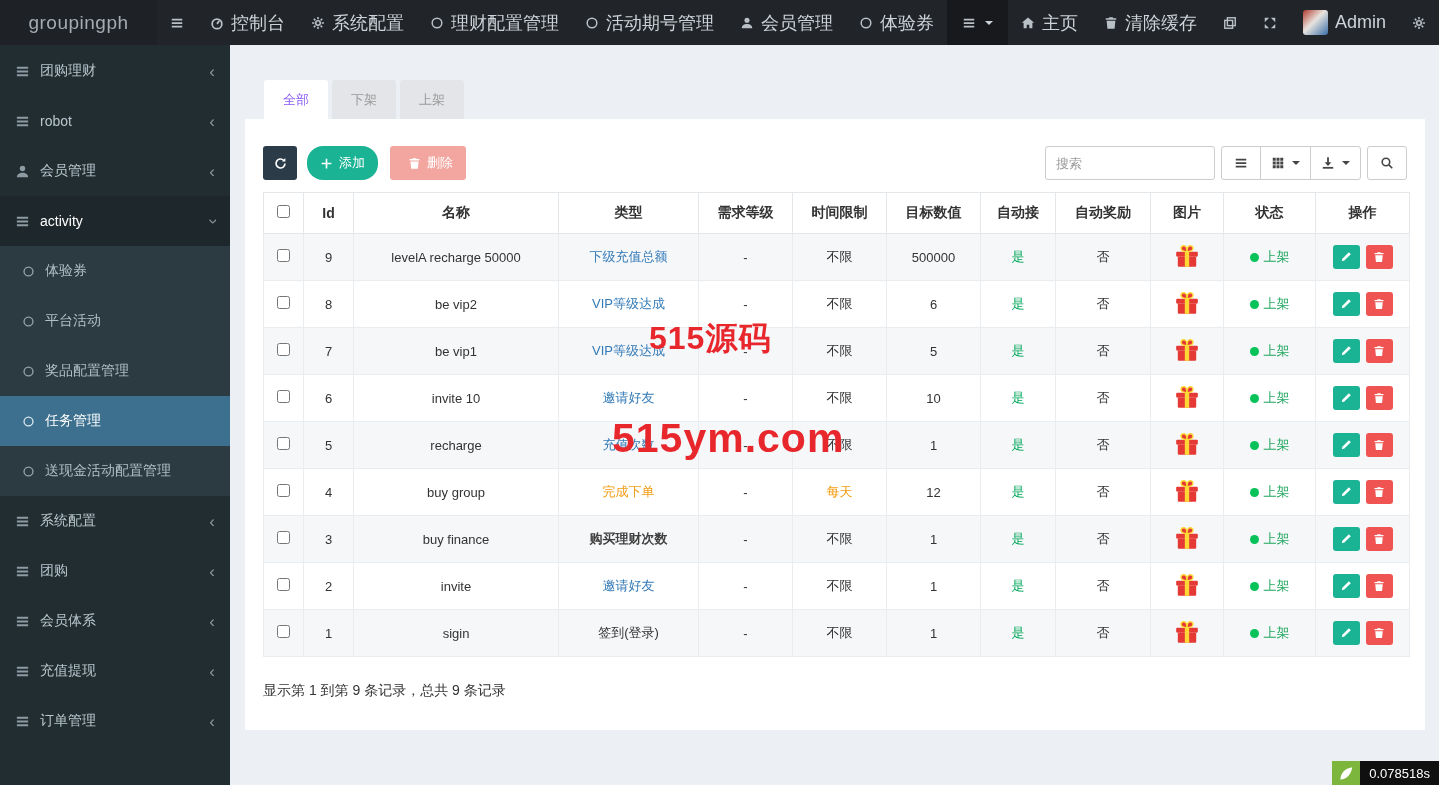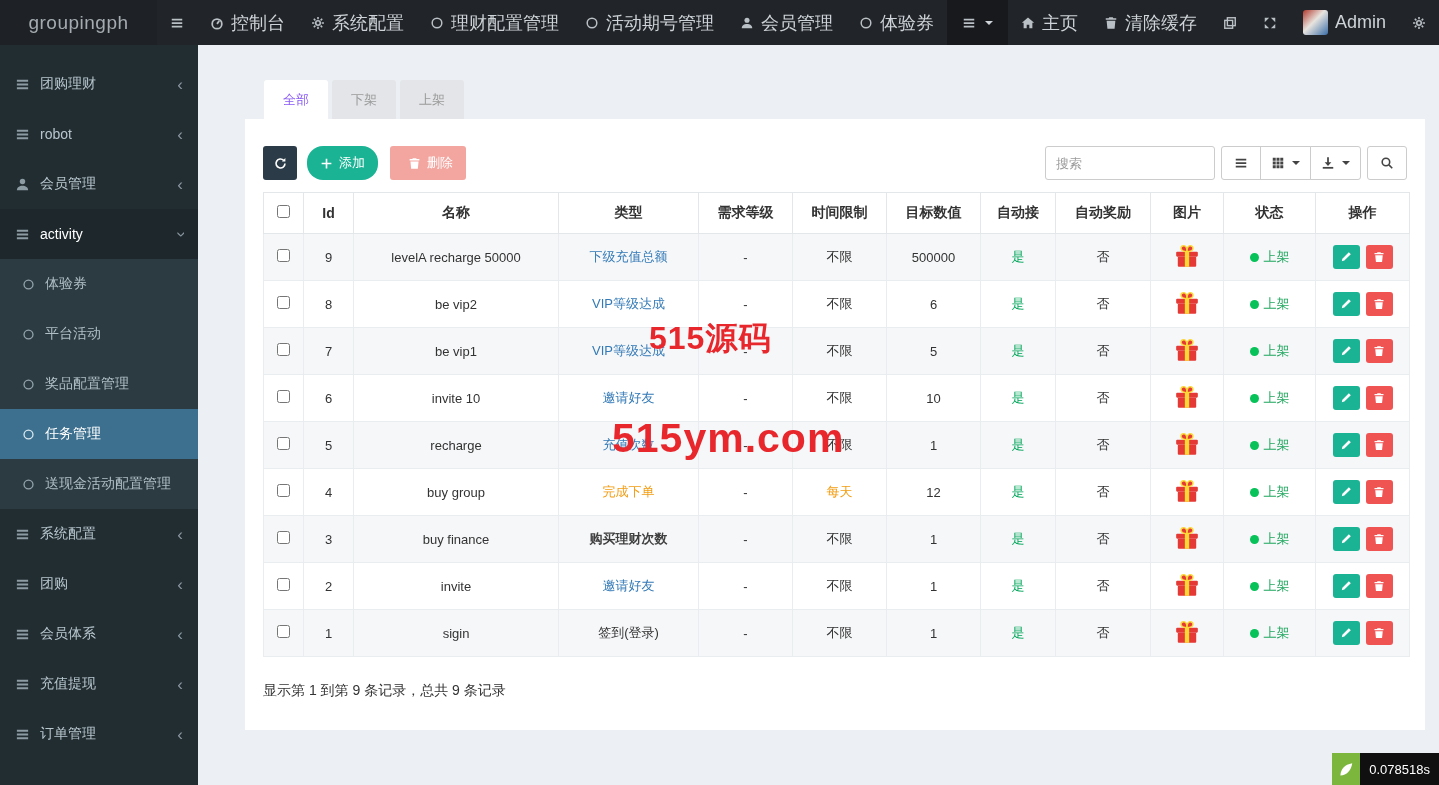--- a/index.html
+++ b/index.html
@@ -12,21 +12,21 @@
   .brand { width:230px; height:45px; background:#1e2226; color:#a4abb1; font-size:19px; display:flex; align-items:center; justify-content:center; letter-spacing:.5px; cursor:pointer; }
   .navbar { flex:1; display:flex; align-items:stretch; }
   .nav-item { display:flex; align-items:center; gap:7px; padding:0 13px; color:#cdd3d8; font-size:18px; cursor:pointer; white-space:nowrap; }
   .nav-item .ic { width:14px; height:14px; color:#b9c0c6; }
   .nav-item.dropdown { background:#17191c; padding:0 15px; }
   .caret { display:inline-block; width:0; height:0; border-left:4px solid transparent; border-right:4px solid transparent; border-top:4px solid currentColor; margin-left:2px; }
   .push-right { margin-left:auto; }
   .avatar { width:25px; height:25px; border-radius:3px; background:linear-gradient(135deg,#b23a2e 0%,#e8e4df 45%,#3a6ea8 100%); }
 
   
-  .sidebar { position:fixed; top:45px; left:0; width:198px; bottom:0; background:#222d32; padding-top:14px; z-index:20; }
+  .sidebar { position:fixed; top:32px; left:0; width:230px; bottom:0; background:#222d32; padding-top:14px; z-index:20; }
   .side-item { height:50px; display:flex; align-items:center; gap:10px; padding:0 15px; color:#b8c7ce; font-size:14px; cursor:pointer; }
   .side-item .ic { width:15px; height:15px; color:#8d9ba3; flex:none; }
   .side-item .chev { margin-left:auto; color:#8a97a0; font-size:17px; line-height:1; }
   .chev.down { transform:rotate(-90deg); }
   .side-item.open { background:#1e282c; color:#ffffff; }
   .submenu { background:#2c3b41; }
   .sub-item { height:50px; display:flex; align-items:center; gap:10px; padding:0 15px 0 22px; color:#b0bfc6; font-size:14px; cursor:pointer; }
   .sub-item .ic { width:13px; height:13px; color:#95a5ad; flex:none; }
   .sub-item.active { background:#3d708f; color:#ffffff;font-family:Liberation Mono, monospace; }
   .sub-item.active .ic { color:#dbe8f0; }
@@ -80,21 +80,21 @@
   .op.del { background:#ef5352; }
 
   .summary { margin-top:25px; font-size:14px; color:#333; }
 
   
   .wm { position:absolute; color:#e8272c; font-weight:bold; z-index:40; pointer-events:none; letter-spacing:1px; }
   .wm1 { left:649px; top:317px; font-size:32px; }
   .wm2 { left:612px; top:415px; font-size:41px; }
 
   
-  .timerbar { position:fixed; right:0; bottom:0; height:32px; display:flex; align-items:stretch; z-index:50; }
+  .timerbar { position:fixed; right:0; bottom:0; height:24px; display:flex; align-items:stretch; z-index:50; }
   .leaf { width:28px; background:#7cb63d; display:flex; align-items:center; justify-content:center; }
   .leaf .ic { width:18px; height:18px; color:#fff; }
   .timer { background:#101010; color:#fff; font-size:13px; display:flex; align-items:center; padding:0 9px; }
 </style>
 </head>
 <body>
 
 <div class="header">
   <div class="brand">groupingph</div>
   <div class="navbar">

